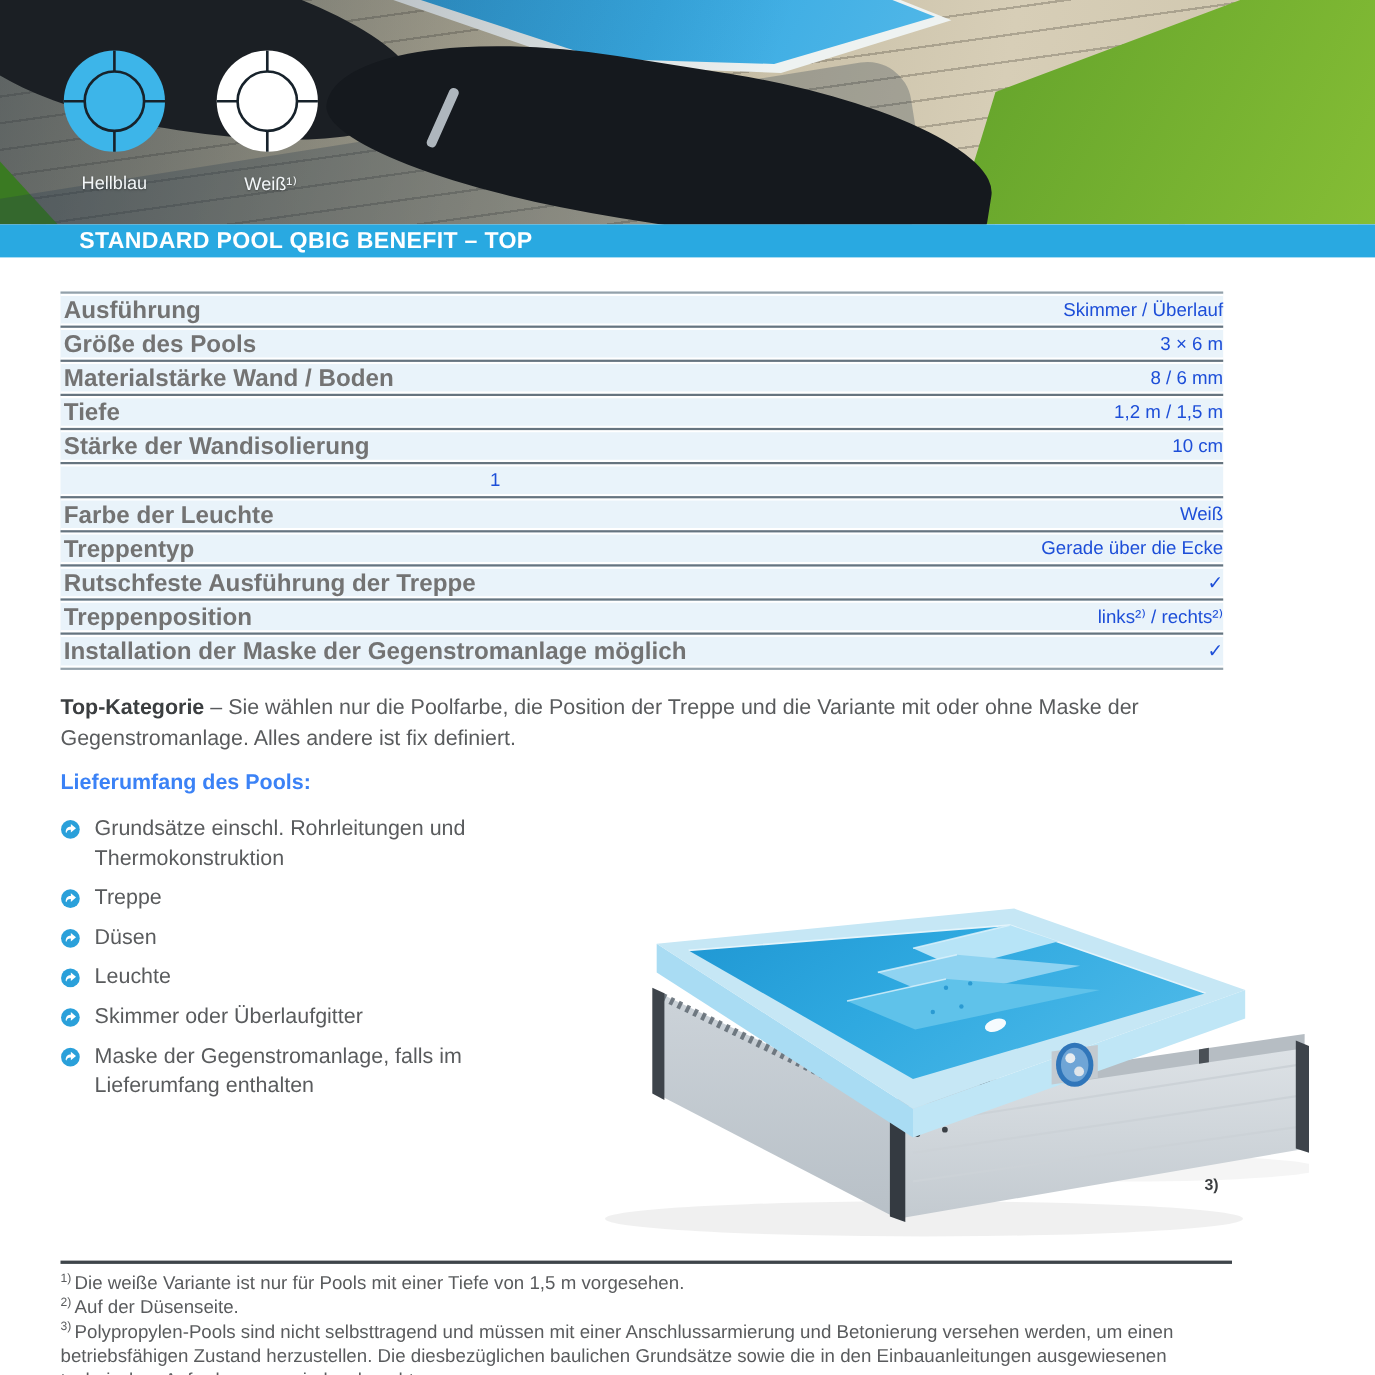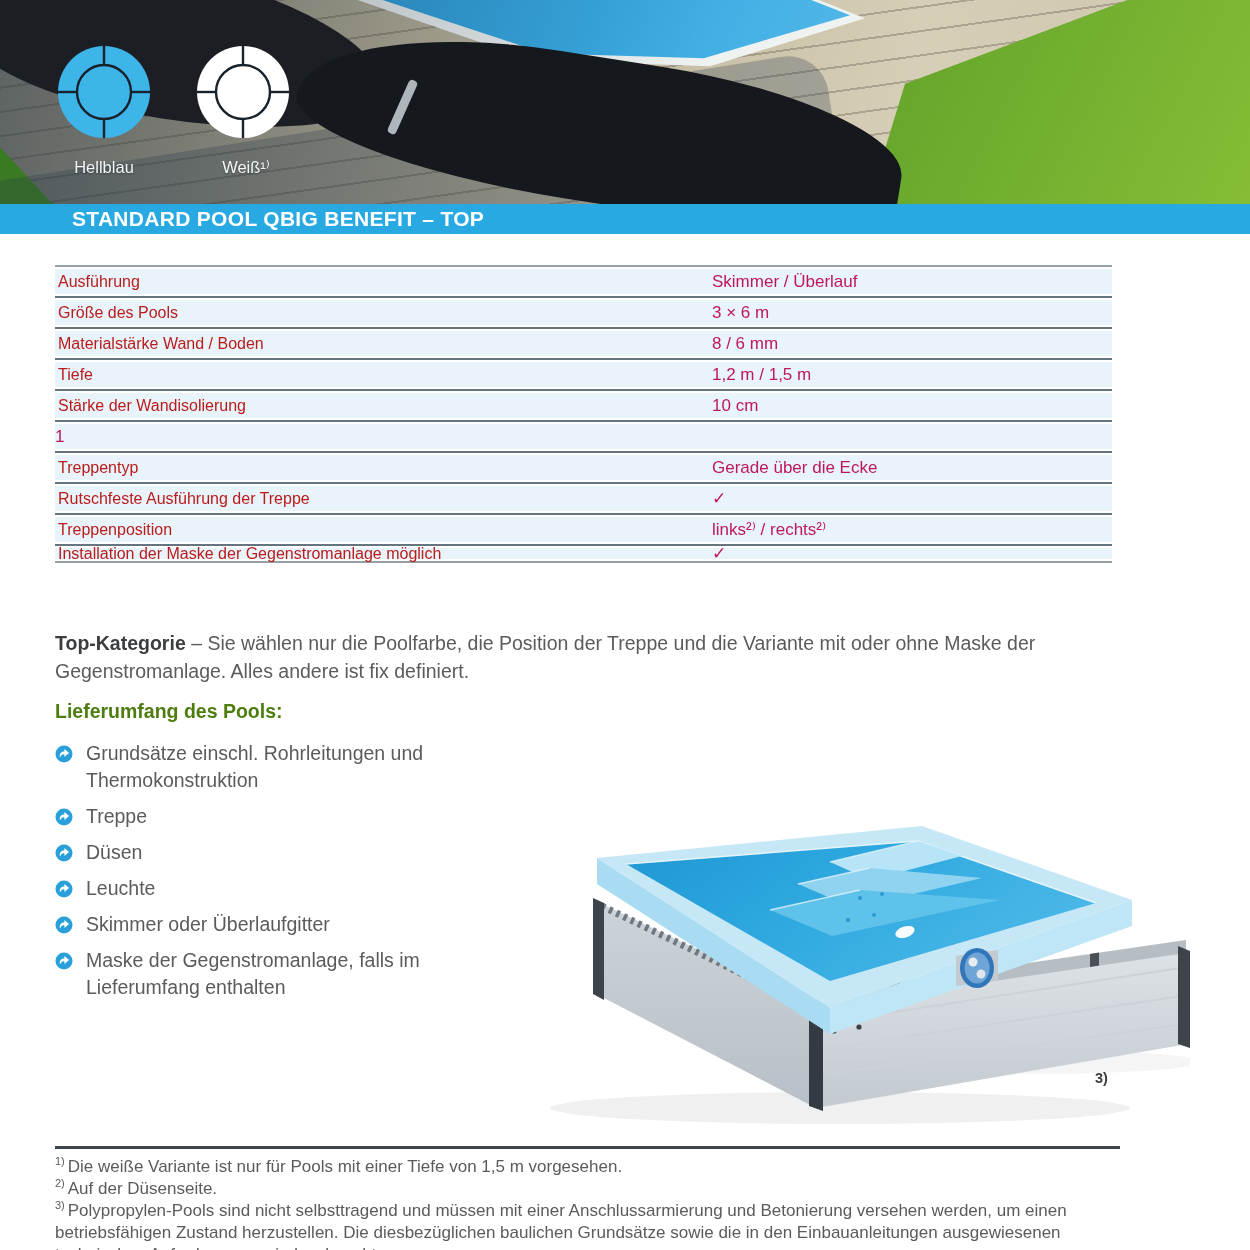--- a/index.html
+++ b/index.html
@@ -51,29 +51,29 @@
   
   .title-bar { position:absolute; left:0; top:204px; width:1250px; height:30px;
     background:#29a9e1; color:#ffffff; font-weight:bold; font-size:21px;
     line-height:30px; padding-left:72px; letter-spacing:0.3px; }
   
   .spec-table { position:absolute; left:55px; top:265px; width:1057px; }
   .spec-row { display:flex; align-items:center; height:31px;
     background:#e9f3fa; border-top:2px solid #66747f;
     box-shadow:inset 0 2px 0 #ffffff, inset 0 -2px 0 #ffffff; }
   .spec-row:first-child { border-top:2px solid #94a1aa; }
-  .spec-row:last-child { border-bottom:2px solid #94a1aa; height:19px; }
-  .spec-label { flex:1; font-weight:normal; font-size:16px; color:#b91c1c; padding-left:3px; }
-  .spec-value { width:400px; text-align:left; font-size:17px; color:#be185d; }
+  .spec-row:last-child { border-bottom:2px solid #94a1aa; height:34px; }
+  .spec-label { flex:1; font-weight:bold; font-size:22px; color:#737373; padding-left:3px; }
+  .spec-value { width:400px; text-align:right; font-size:17px; color:#1d4ed8; }
   
   .desc { position:absolute; left:55px; top:629px; width:1075px;
     font-size:19.5px; line-height:28px; color:#595b5d; }
   .desc b { color:#3b3e40; }
   .scope-heading { position:absolute; left:55px; top:700px;
-    font-size:19.5px; font-weight:bold; color:#4d7c0f; }
+    font-size:19.5px; font-weight:bold; color:#3b82f6; }
   
   .scope-list { position:absolute; left:55px; top:740px; width:430px; list-style:none; }
   .scope-item { display:flex; margin-bottom:9px; }
   .scope-icon { flex:0 0 18px; width:18px; height:18px; margin:5px 13px 0 0; }
   .scope-text { font-size:19.5px; line-height:27px; color:#595b5d; max-width:375px; }
   
   .pool-figure { position:absolute; left:530px; top:810px; width:660px; height:320px; }
   .figure-note { position:absolute; left:1095px; top:1070px; font-size:14.5px;
     font-weight:bold; color:#3b3e40; }
   
@@ -141,20 +141,24 @@
     <div class="spec-value">1,2 m / 1,5 m</div>
   </div>
   <div class="spec-row">
     <div class="spec-label">Stärke der Wandisolierung</div>
     <div class="spec-value">10 cm</div>
   </div>
   <div class="spec-row">
     <div class="spec-value">1</div>
   </div>
   <div class="spec-row">
+    <div class="spec-label">Farbe der Leuchte</div>
+    <div class="spec-value">Weiß</div>
+  </div>
+  <div class="spec-row">
     <div class="spec-label">Treppentyp</div>
     <div class="spec-value">Gerade über die Ecke</div>
   </div>
   <div class="spec-row">
     <div class="spec-label">Rutschfeste Ausführung der Treppe</div>
     <div class="spec-value">✓</div>
   </div>
   <div class="spec-row">
     <div class="spec-label">Treppenposition</div>
     <div class="spec-value">links²⁾ / rechts²⁾</div>

